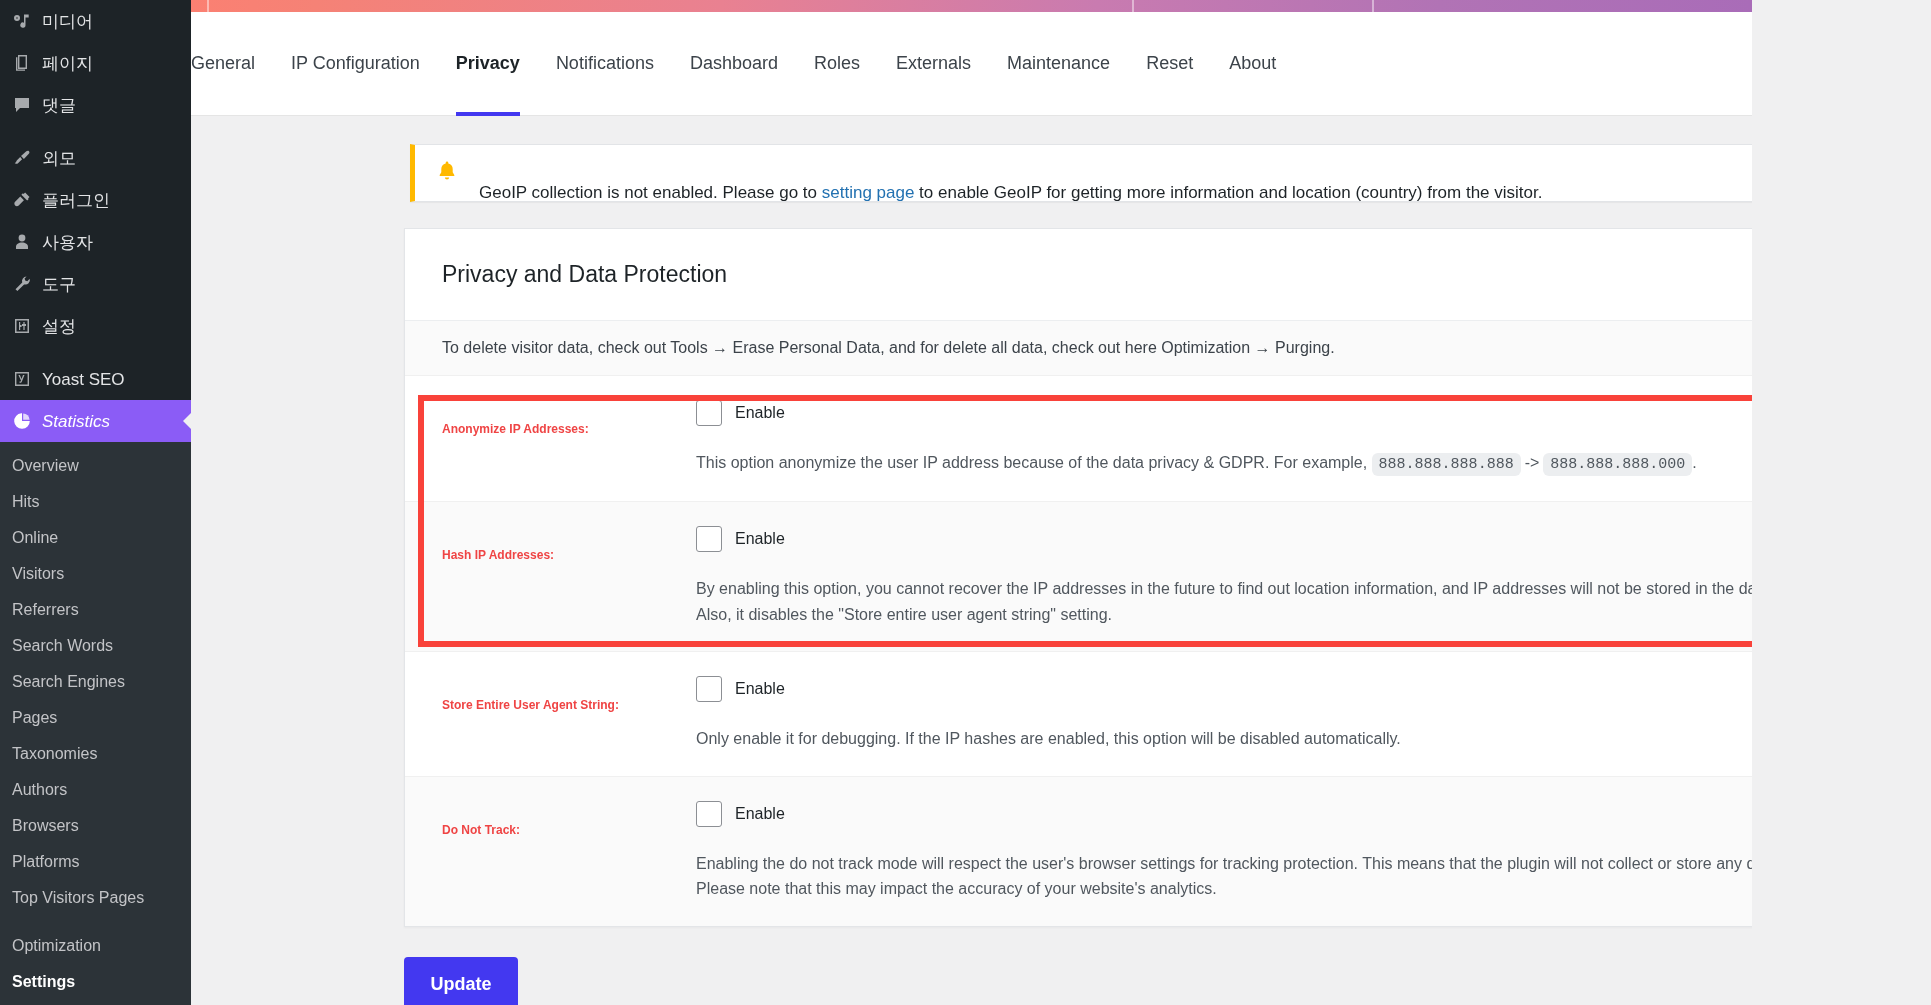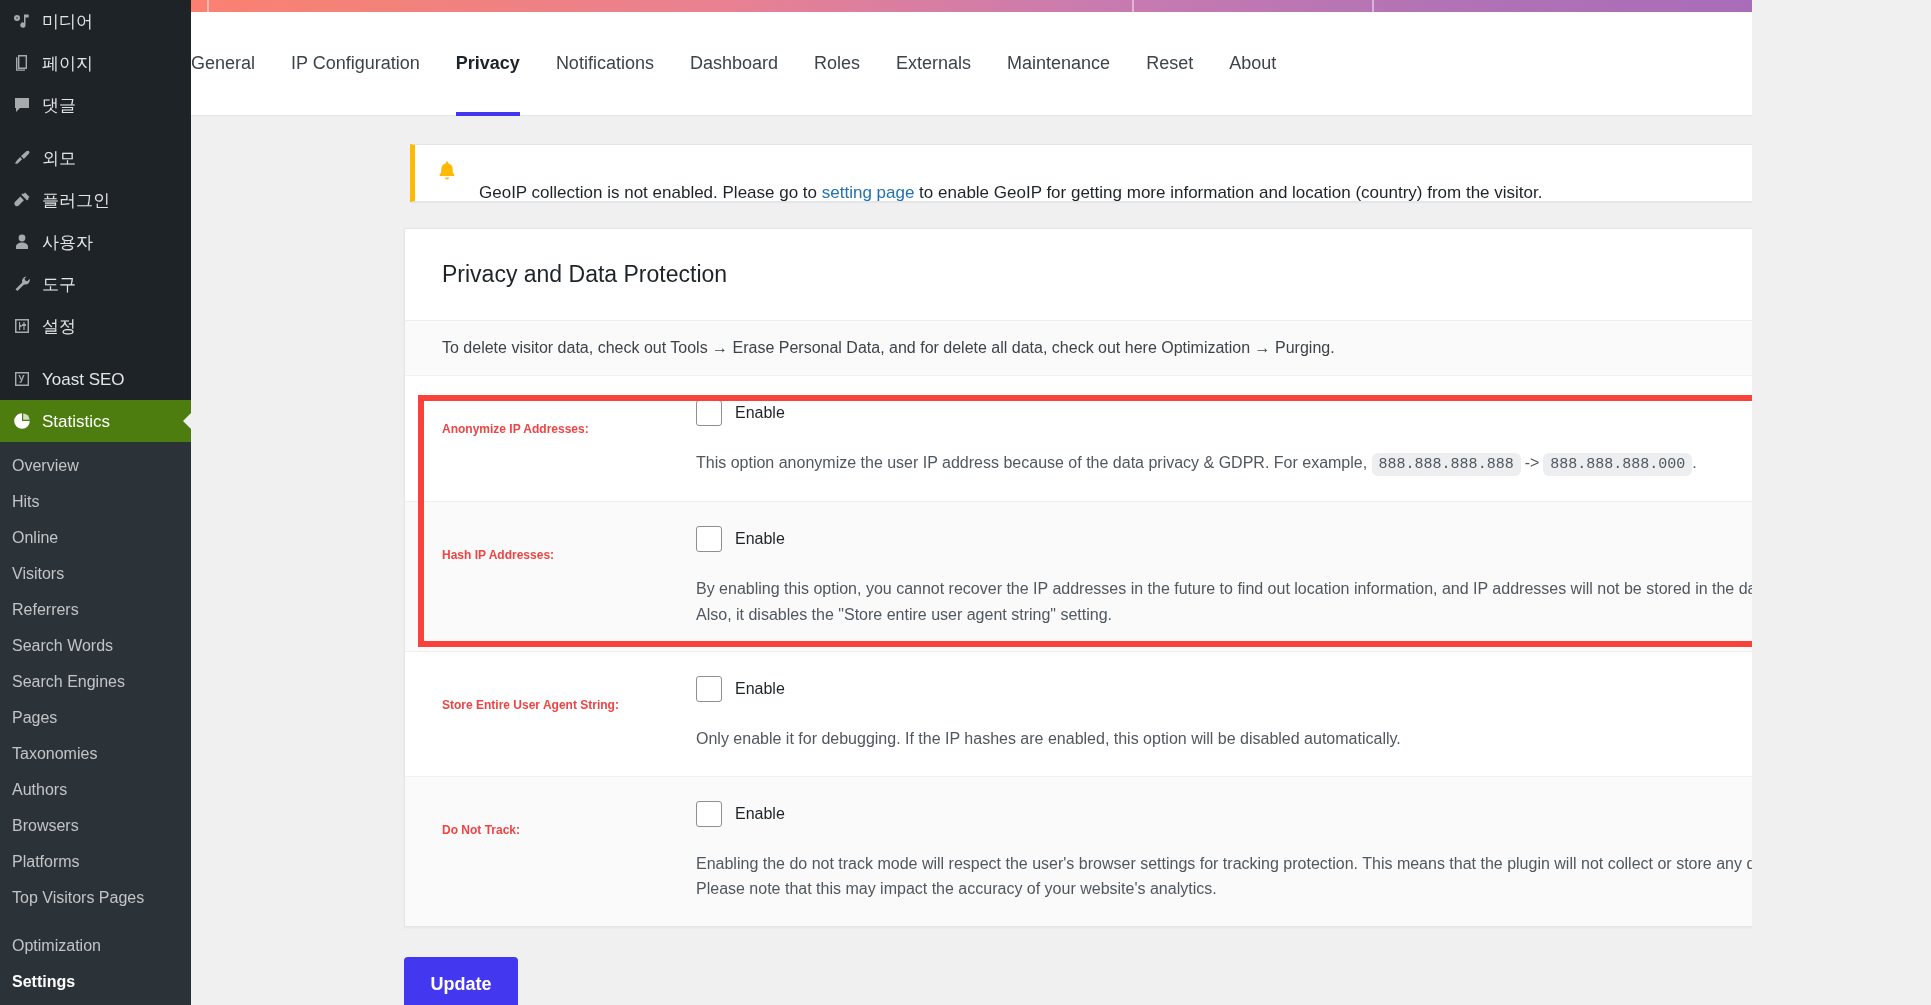--- a/index.html
+++ b/index.html
@@ -29,21 +29,21 @@
     white-space: nowrap;
   }
   .menu-item .ic {
     width: 30px; min-width: 30px; height: 22px;
     display: inline-flex; align-items: center; justify-content: flex-start;
     color: #a7aaad;
   }
   .menu-item .ic svg { display: block; }
   .menu-gap { height: 11px; }
   .menu-item.active {
-    background: #4d7c0f; color: #fff; position: relative;
+    background: #8b5cf6; color: #fff; position: relative; font-style: italic;
   }
   .menu-item.active .ic { color: #fff; }
   .menu-item.active::after {
     content: ""; position: absolute; right: -1px; top: 50%;
     transform: translateY(-50%);
     border-style: solid; border-width: 9px 9px 9px 0;
     border-color: transparent #f0f0f1 transparent transparent;
   }
   .submenu { background: #2c3338; padding: 6px 0 10px 0; }
   .sub-item {

